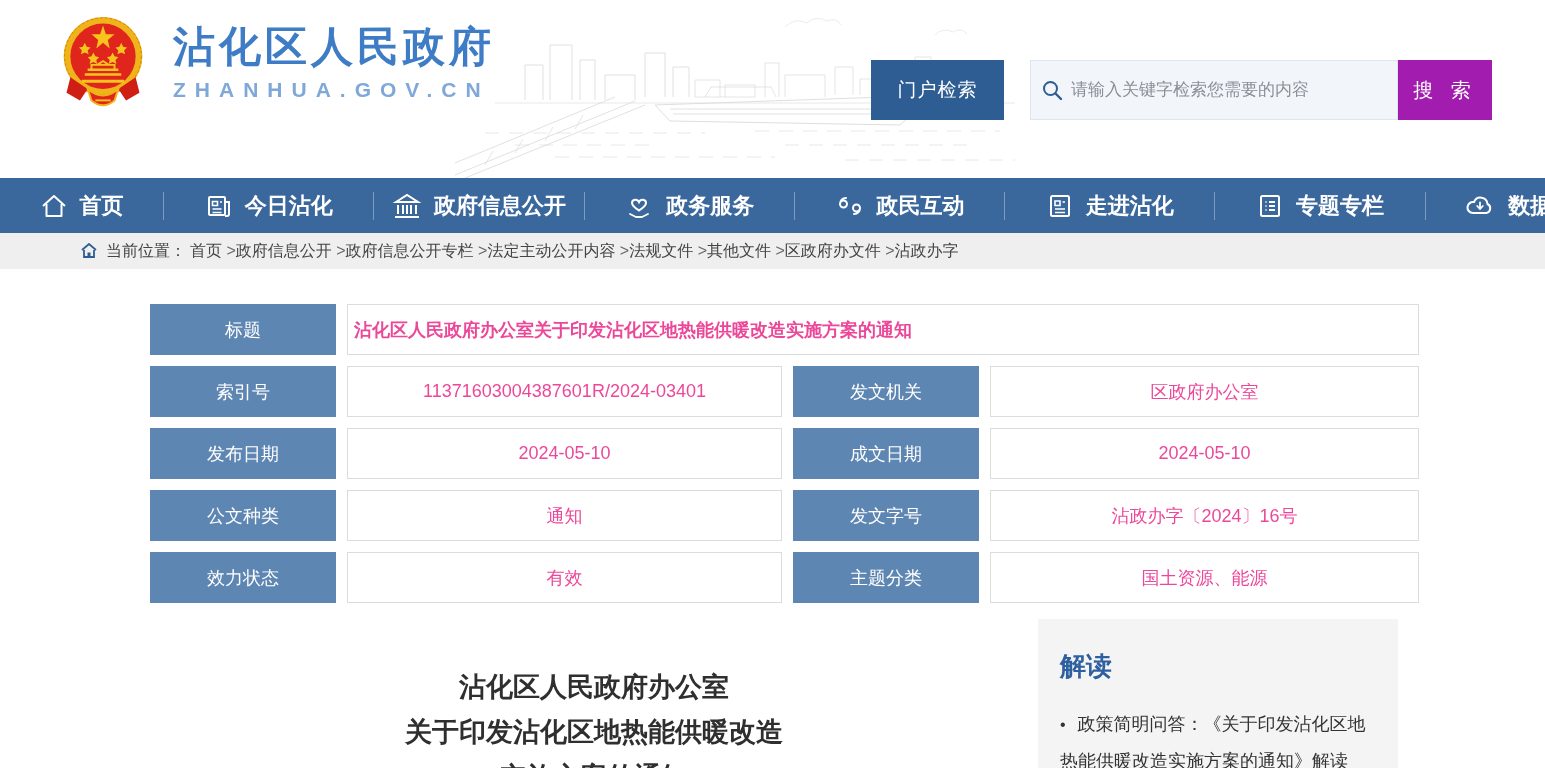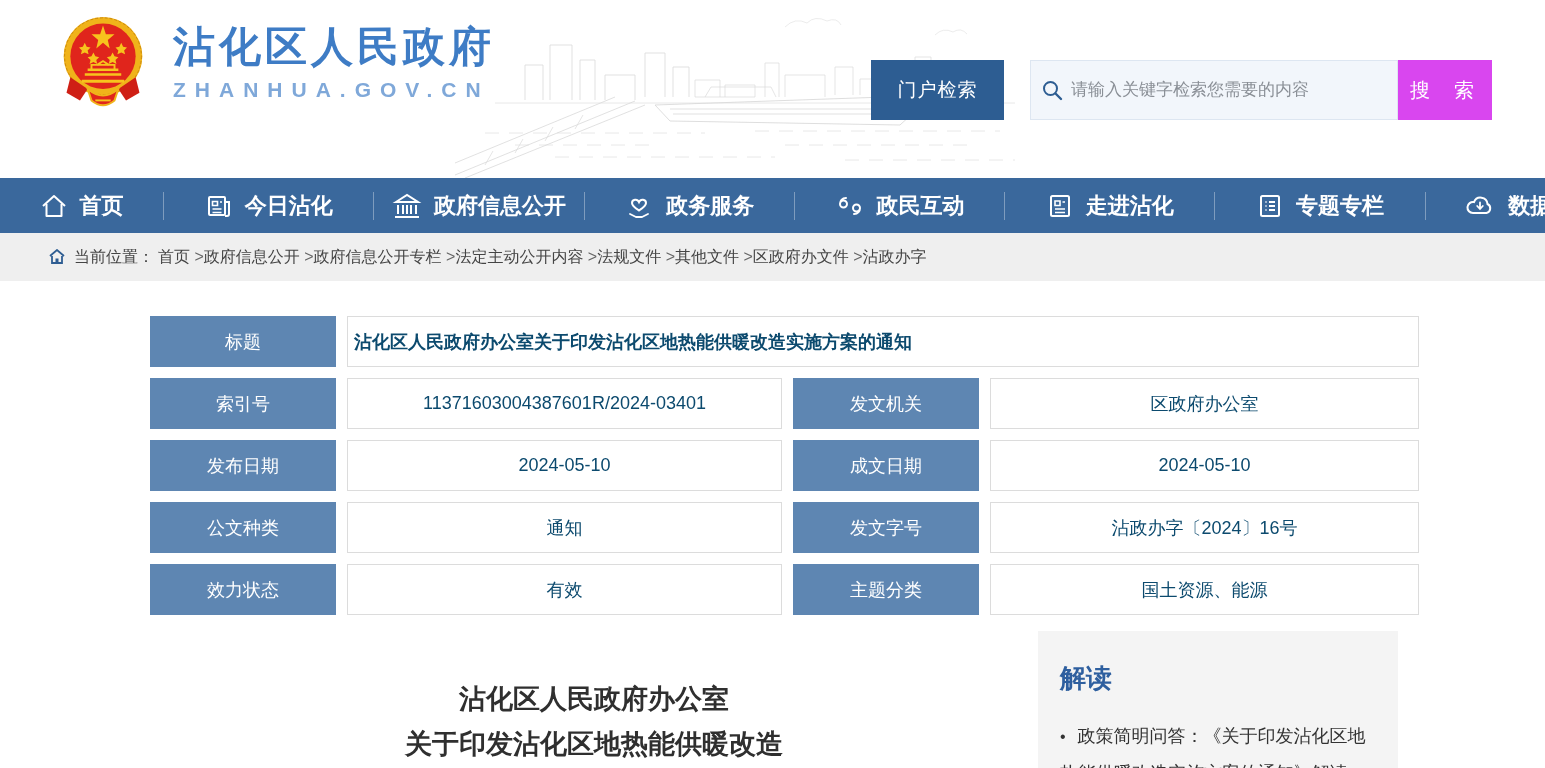--- a/index.html
+++ b/index.html
@@ -18,46 +18,46 @@
 
   .search-area { position:absolute; top:60px; right:53px; display:flex; align-items:stretch; height:60px; }
   .portal-btn { width:133px; background:#2d5d92; color:#fff; font-size:19px; border:none; cursor:pointer;
                 font-family:inherit; letter-spacing:1px; }
   .search-box { display:flex; align-items:center; width:368px; margin-left:26px; background:#f2f6fb;
                 border:1px solid #dde6f1; padding:12px 10px; }
   .search-box svg { flex:none; margin-right:8px; }
   .search-input { flex:1; border:none; outline:none; background:transparent; font-size:17px; color:#333;
                   font-family:inherit; }
   .search-input::placeholder { color:#8a8f96; }
-  .search-btn { width:94px; background:#d946ef; color:#fff; font-size:20px; border:none; cursor:pointer;
-                font-family:Liberation Mono, monospace; letter-spacing:6px; }
+  .search-btn { width:94px; background:#a21caf; color:#fff; font-size:20px; border:none; cursor:pointer;
+                font-family:Liberation Sans, sans-serif; letter-spacing:6px; }
 
   
   .main-nav { width:100%; height:55px; background:#3a689c; overflow:hidden; }
   .nav-inner { display:flex; align-items:center; height:55px; width:1635px; }
   .nav-item { display:flex; align-items:center; justify-content:center; gap:12px; flex:1;
               color:#fff; font-size:22px; font-weight:bold; cursor:pointer; white-space:nowrap;
               text-decoration:none; height:100%; }
   .nav-item:first-child { flex:0.78; }
   .nav-item .nav-icon { display:flex; align-items:center; }
   .nav-divider { width:1px; height:28px; background:rgba(255,255,255,.35); flex:none; }
 
   
-  .breadcrumb-bar { width:100%; height:48px; background:#efefef; display:flex; align-items:center;
-                    padding-left:48px; font-size:16px; color:#444; }
+  .breadcrumb-bar { width:100%; height:36px; background:#efefef; display:flex; align-items:center;
+                    padding-left:80px; font-size:16px; color:#444; }
   .crumb-home { margin-right:8px; display:flex; align-items:center; }
   .crumb-prefix { margin-right:4px; }
   .crumb-item { cursor:pointer; color:#444; }
   .crumb-item:not(:last-child)::after { content:" > "; color:#666; cursor:default; }
 
   
   .content { width:1248px; margin:35px 0 0 150px; }
   .meta-table { display:grid; grid-template-columns:186px 435px 186px 429px; grid-auto-rows:51px; gap:11px;text-align:right; }
   .th { background:#5e86b2; color:#fff; font-size:18px; display:flex; align-items:center; justify-content:center; }
-  .td { background:#fff; border:1px solid #dcdcdc; color:#0c4a6e; font-size:18px;
+  .td { background:#fff; border:1px solid #dcdcdc; color:#ec4899; font-size:18px;
         display:flex; align-items:center; justify-content:center; }
   .td.title-cell { grid-column:2 / 5; justify-content:flex-start; padding-left:6px; font-weight:bold; font-size:18px; }
 
   
   .doc-section { display:flex; margin:16px 0 0 150px; width:1248px; }
   .doc-title { flex:1; padding-top:46px; text-align:center; }
   .doc-title div { font-size:27px; font-weight:bold; color:#2f2f2f; line-height:45px; }
   .interpret-box { width:360px; min-height:300px; background:#f4f4f4; padding:30px 22px 20px 22px; }
   .interpret-box h3 { color:#2e5f9f; font-size:26px; font-weight:bold; margin-bottom:22px; }
   .interpret-item { font-size:18px; color:#333; line-height:37px; cursor:pointer; }

